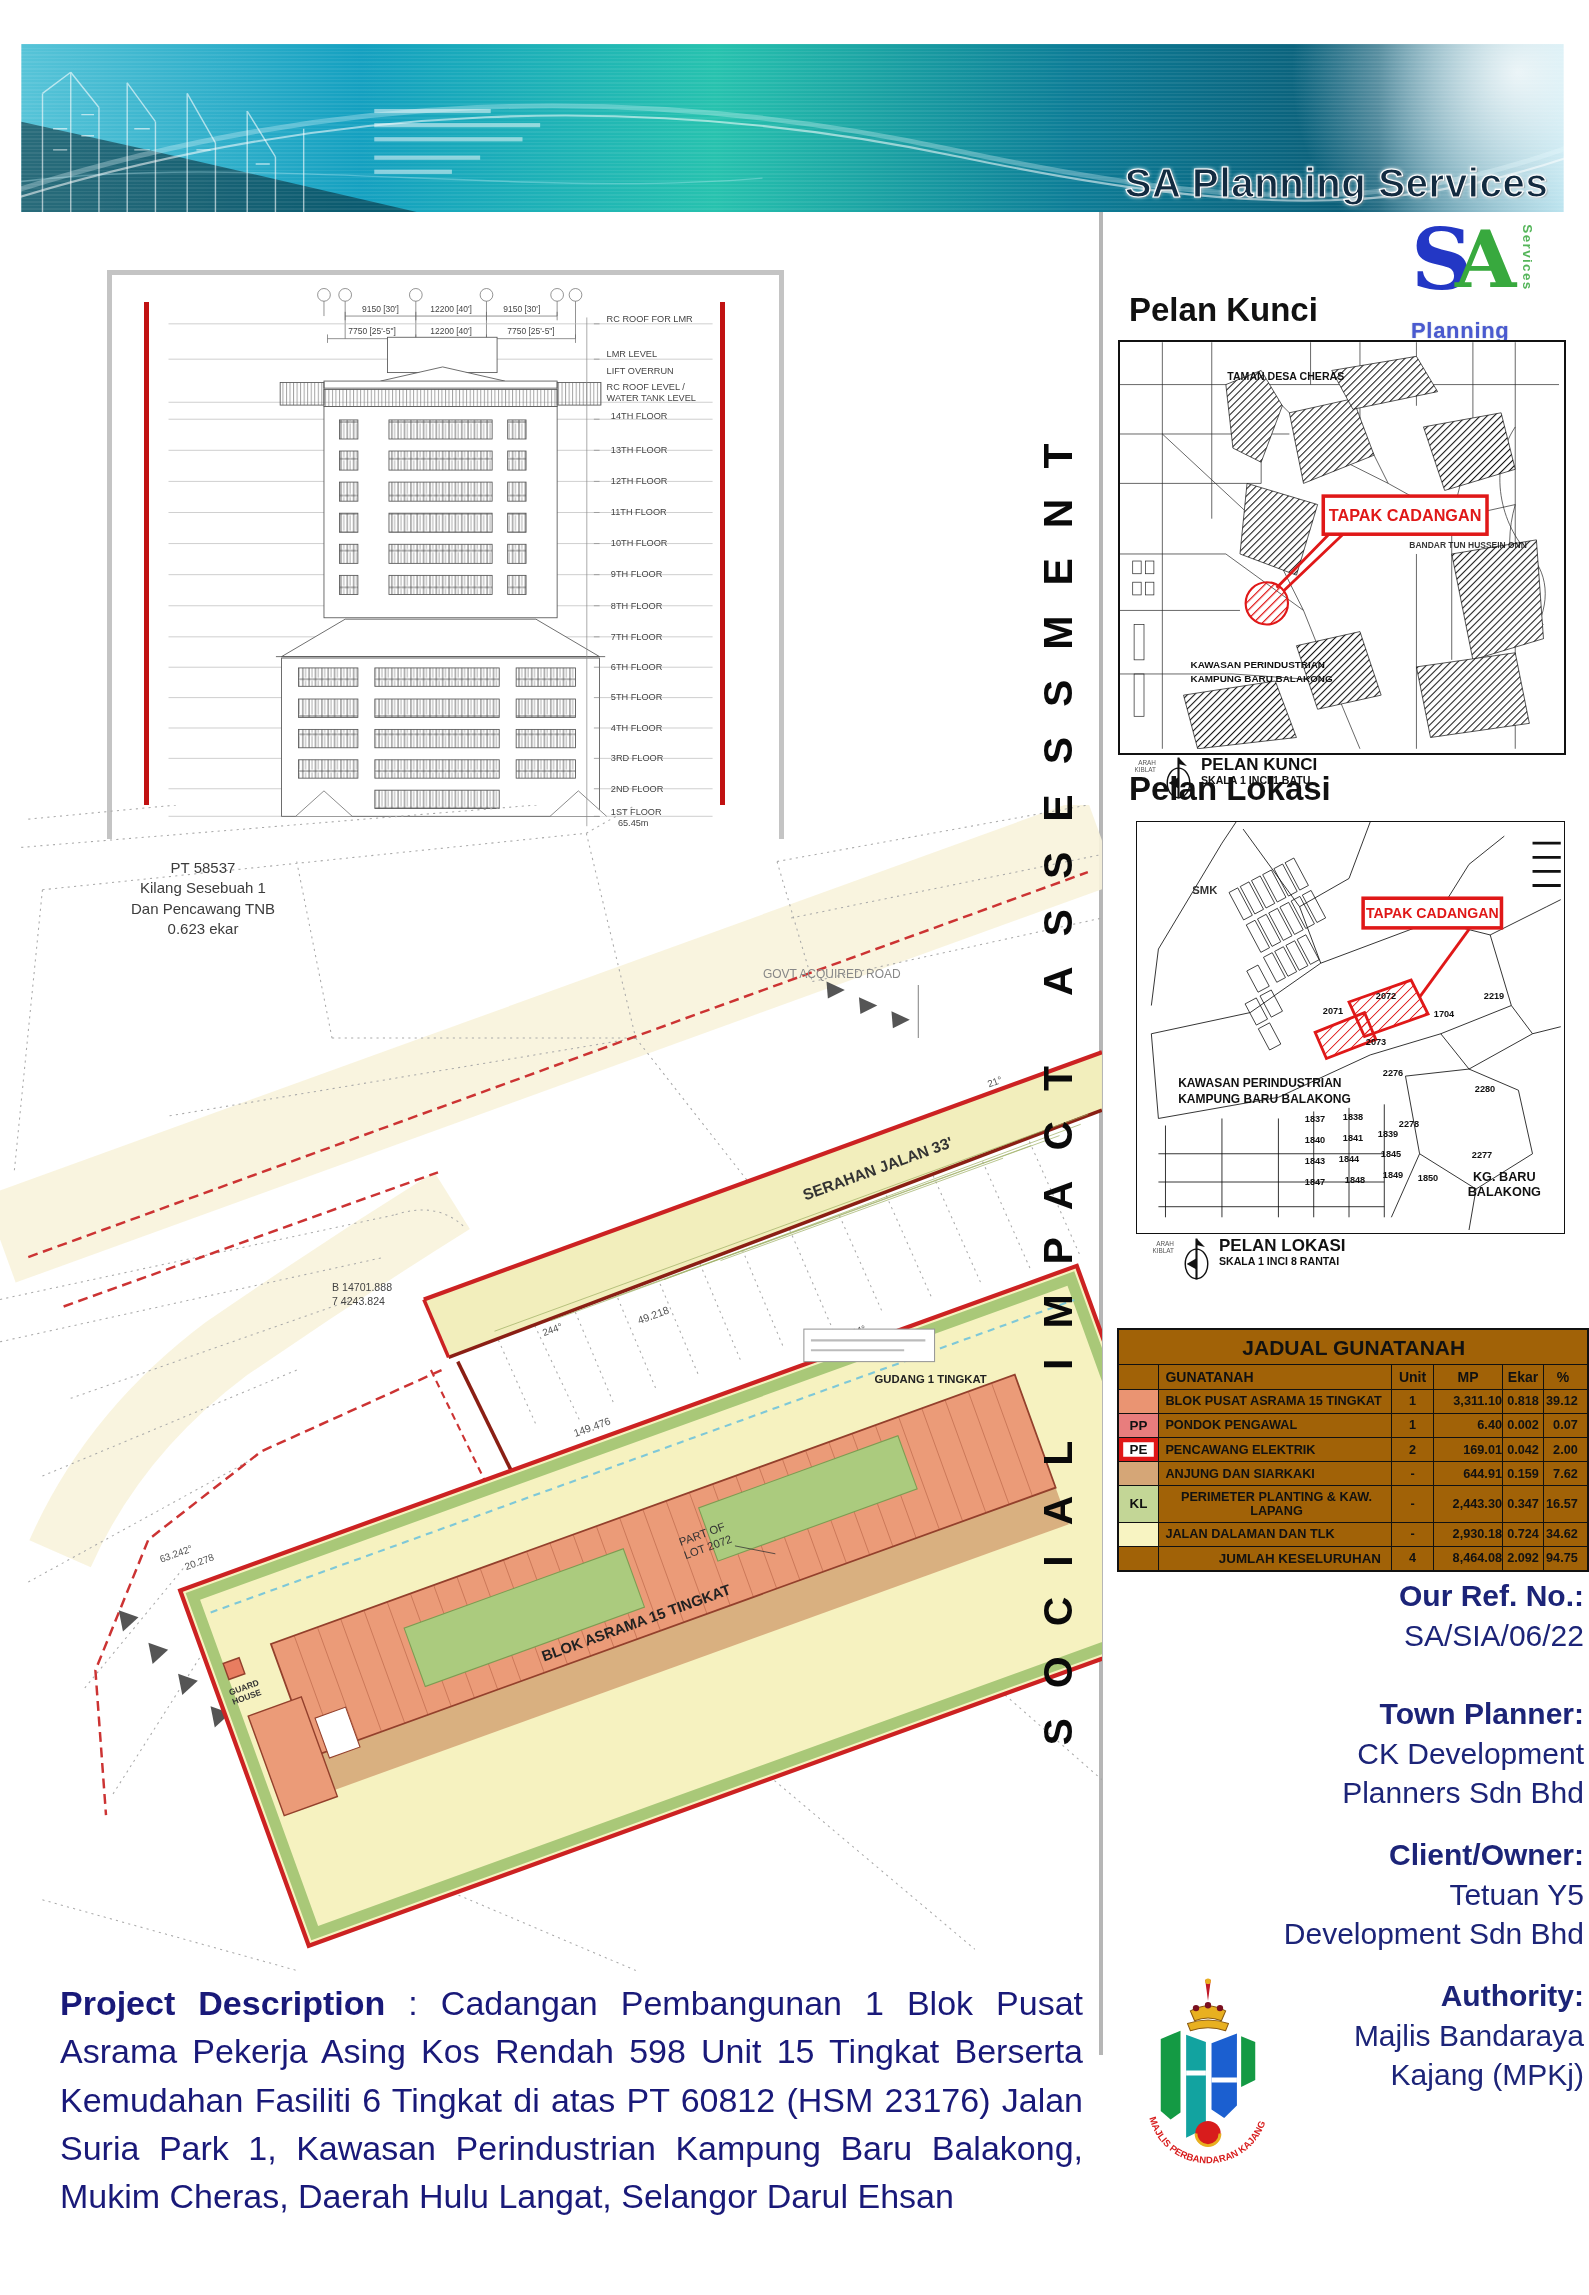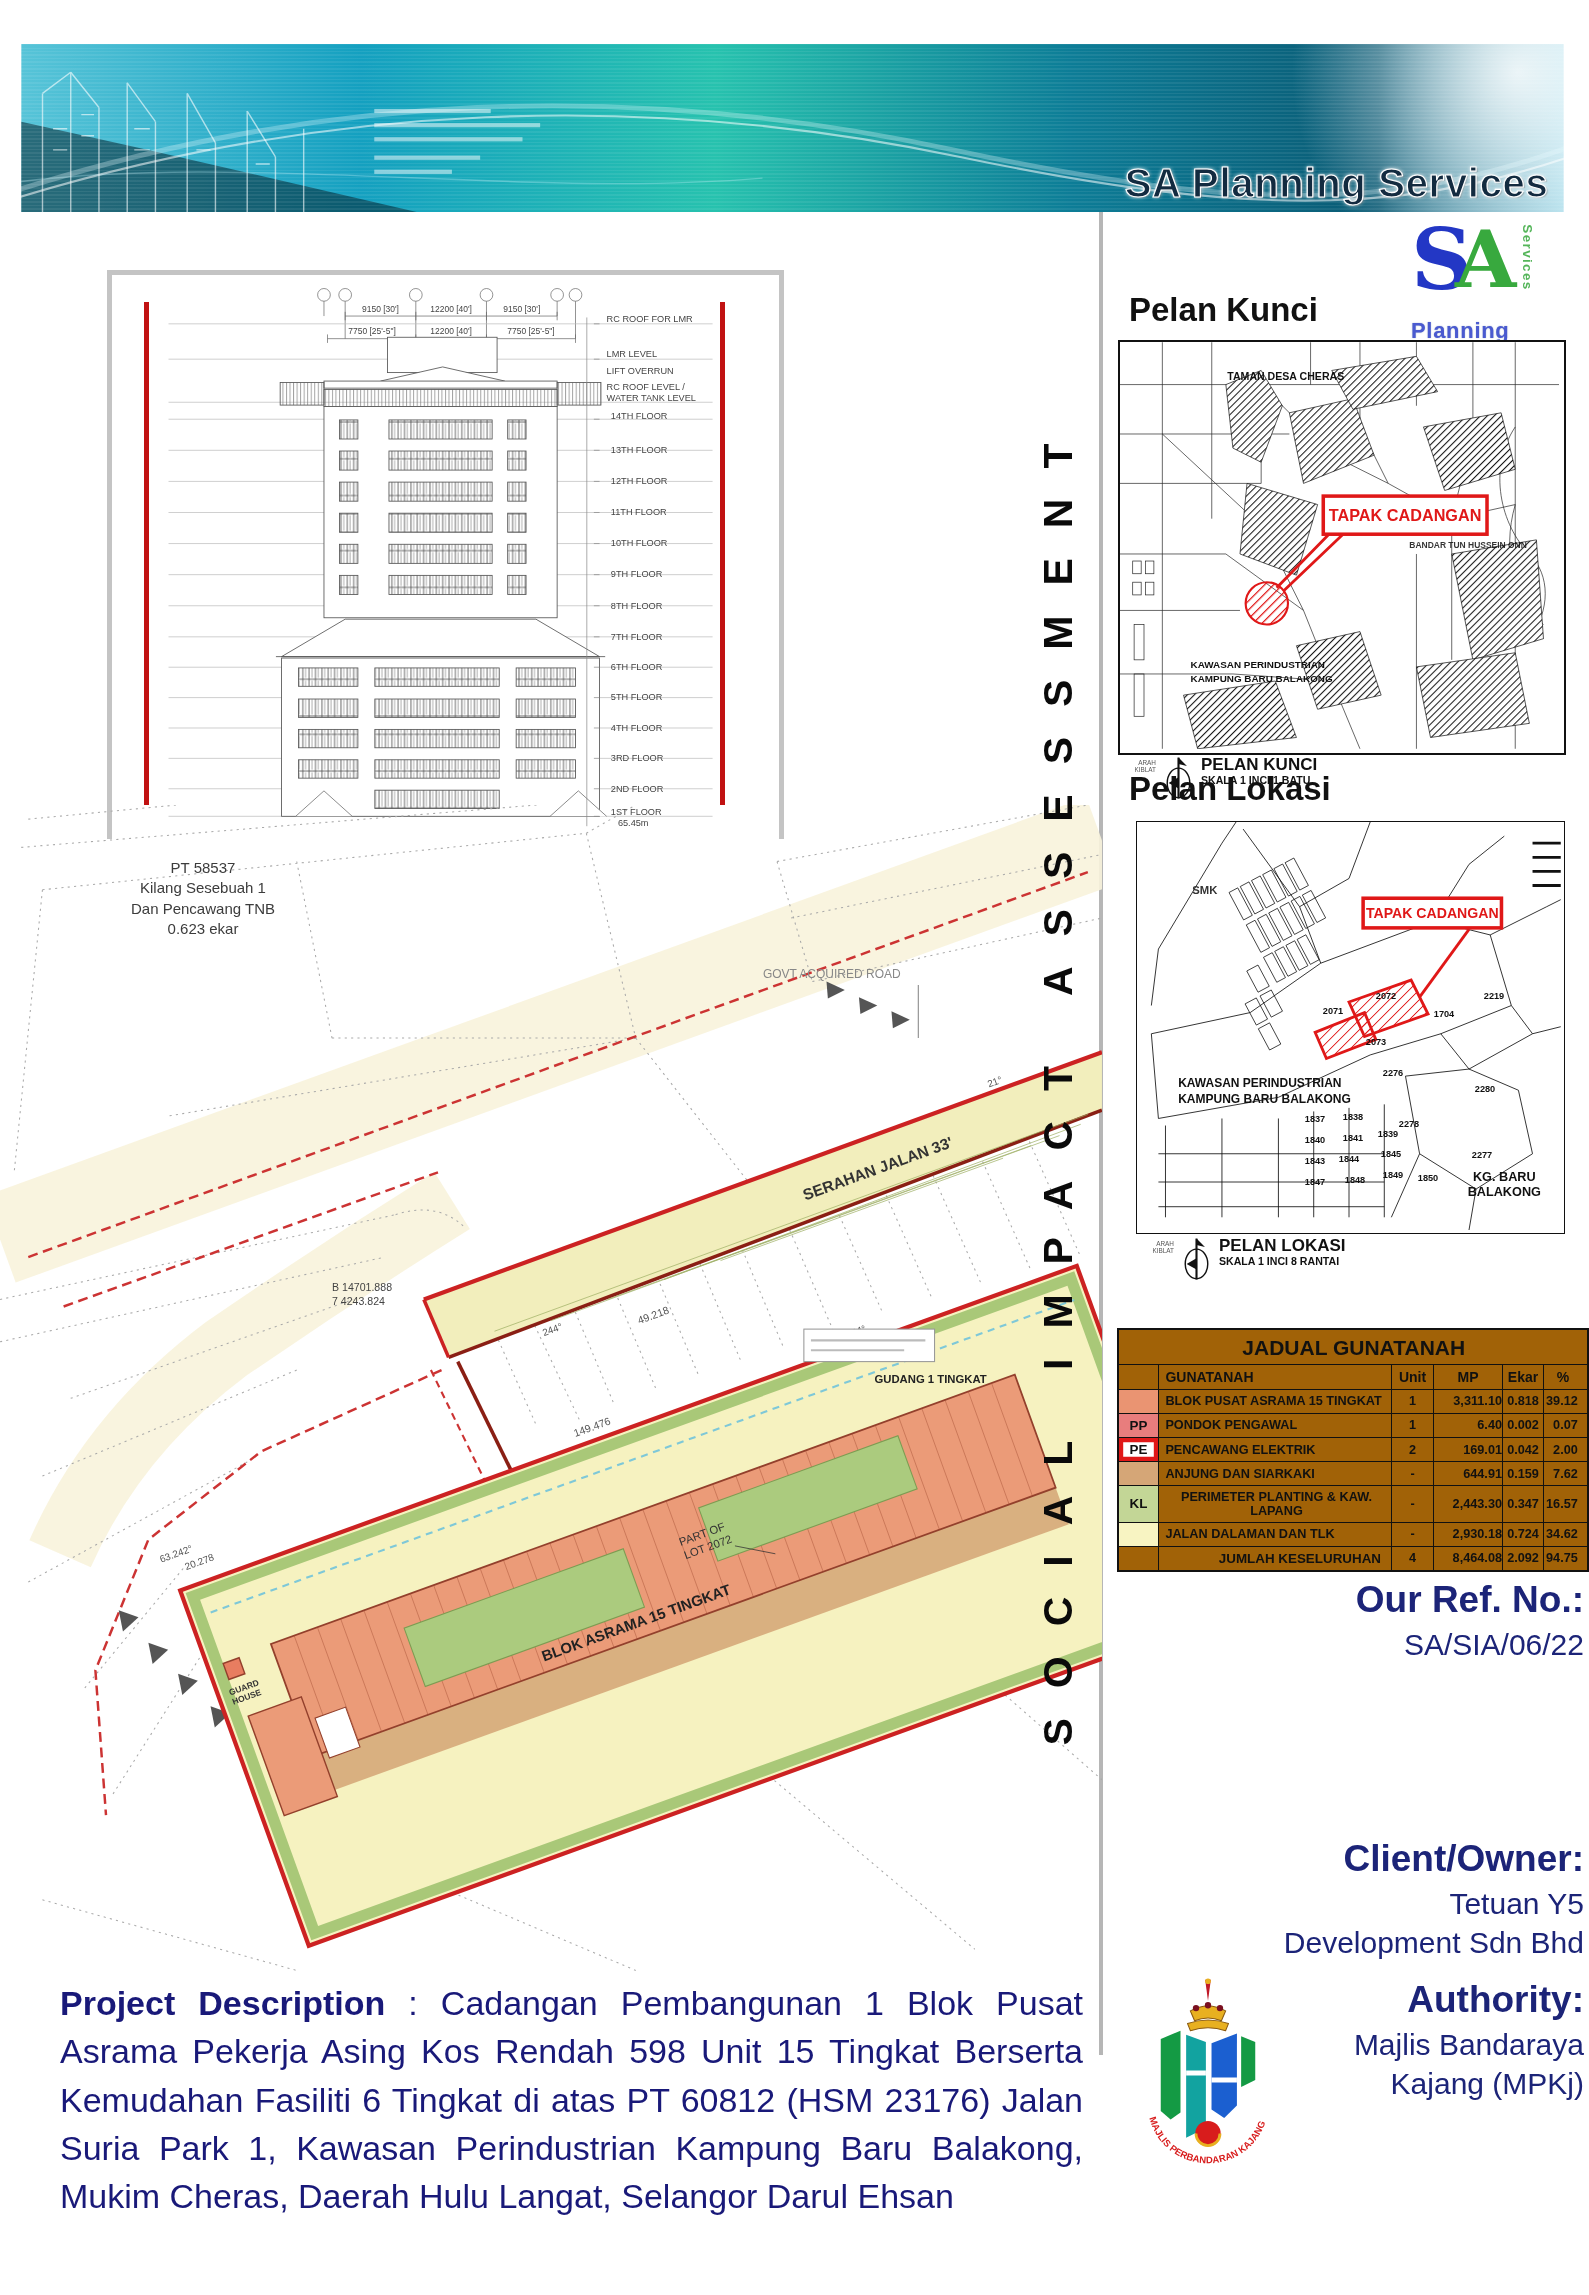--- a/index.html
+++ b/index.html
@@ -45,21 +45,21 @@
   .jc-u{justify-content:center;}
   .jc-mp{justify-content:flex-end;padding-right:0;}
   .jc-ek{justify-content:center;}
   .jc-pc{justify-content:flex-end;padding-right:4.2px;}
   .jhead .jcell{font-size:14px;}
   .pe-swatch{box-shadow:inset 0 0 0 4.2px #e01818;}
   .jtotal .jc-name{justify-content:flex-end;padding-right:10px;font-size:13.4px;}
 
   
   .info{position:absolute;left:1112px;width:472px;text-align:right;color:#1c2478;}
-  .info .lbl{font-size:37px;font-weight:bold;line-height:1.32;}
+  .info .lbl{font-size:30px;font-weight:bold;line-height:1.32;}
   .info .val{font-size:30px;line-height:1.3;}
 
   
   .elev{position:absolute;left:107px;top:270px;width:677px;height:569px;border:5px solid #c4c4c4;border-bottom:none;box-sizing:border-box;background:#fff;}
   .redline{position:absolute;width:5px;background:#c11212;z-index:3;}
   .ptblock{position:absolute;left:83px;top:858px;width:240px;text-align:center;font-size:15px;color:#3c3c3c;line-height:1.35;z-index:4;}
 
   
   .siteplan{position:absolute;left:0px;top:805px;width:1102px;height:1169px;z-index:2;}
 
@@ -356,20 +356,25 @@
       <div class="jcell jc-mp">8,464.08</div>
       <div class="jcell jc-ek">2.092</div>
       <div class="jcell jc-pc">94.75</div>
     </div>
   </div>
 
   <div class="info" style="top:1576px;">
     <div class="lbl">Our Ref. No.:</div>
     <div class="val">SA/SIA/06/22</div>
   </div>
+  <div class="info" style="top:1694px;">
+    <div class="lbl">Town Planner:</div>
+    <div class="val">CK Development</div>
+    <div class="val">Planners Sdn Bhd</div>
+  </div>
   <div class="info" style="top:1835px;">
     <div class="lbl">Client/Owner:</div>
     <div class="val">Tetuan Y5</div>
     <div class="val">Development Sdn Bhd</div>
   </div>
   <div class="info" style="top:1976px;">
     <div class="lbl">Authority:</div>
     <div class="val">Majlis Bandaraya</div>
     <div class="val">Kajang (MPKj)</div>
   </div>

